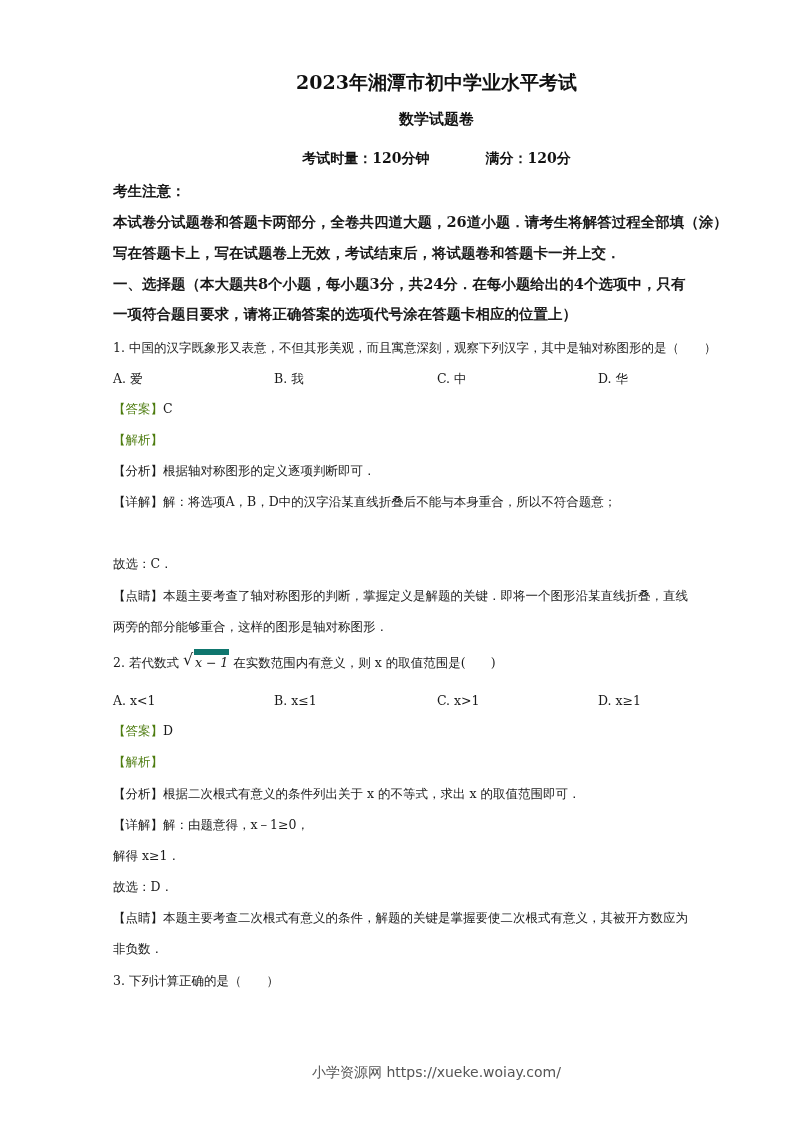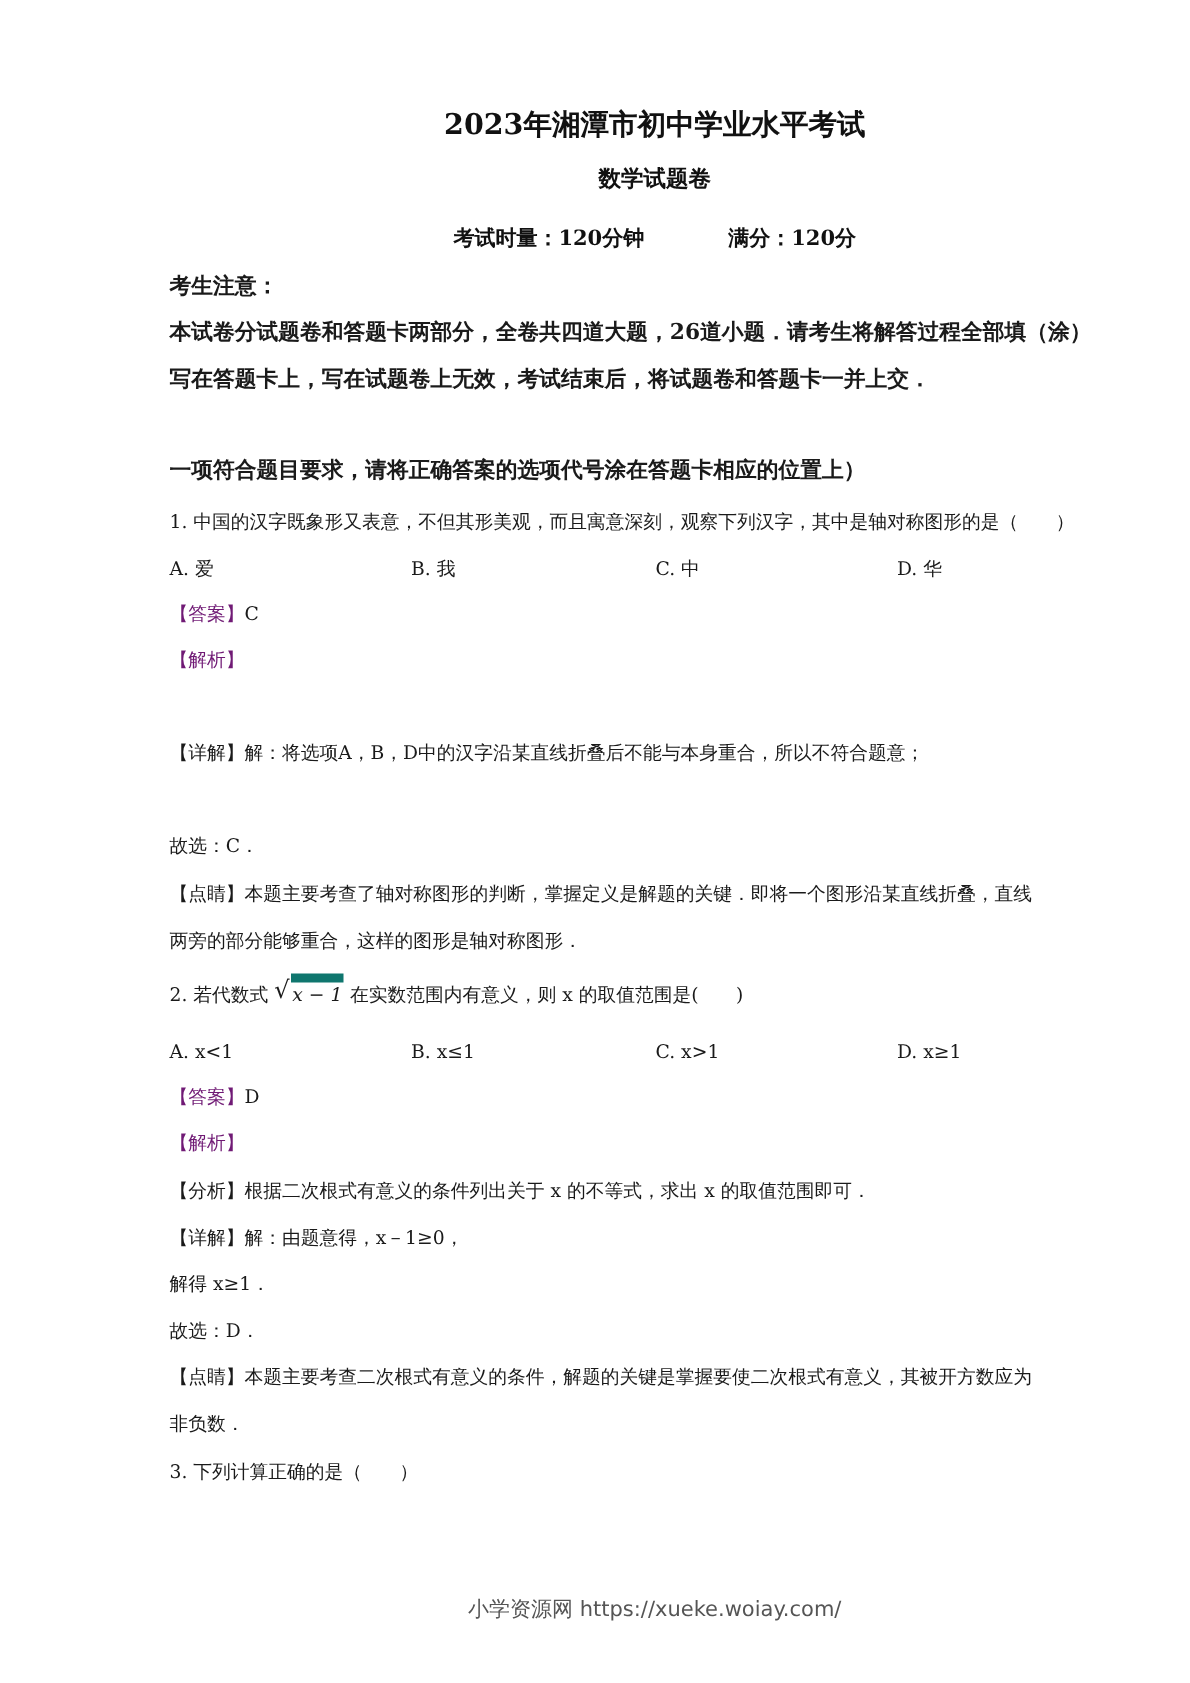--- a/index.html
+++ b/index.html
@@ -15,21 +15,21 @@
   }
   .t1 { top: 70px; font-size: 19px; }
   .t2 { top: 110px; font-size: 15px; }
   .t3 { top: 150px; font-size: 14px; }
   .t3 .gap { display: inline-block; width: 56px; }
   .line {
     position: absolute; left: 73px; white-space: nowrap;
     font-size: 12.5px; line-height: 16px;
   }
   .bold { font-weight: bold; font-size: 14.5px; line-height: 20px; }
-  .blue { color: #701a75; }
+  .blue { color: #4d7c0f; }
   .opt { position: absolute; white-space: nowrap; font-size: 12.5px; }
   .sqrt { display: inline-block; position: relative; padding-left: 11px; font-style: italic; font-family: "DejaVu Serif", serif; }
   .sqrt .rad {
     position: absolute; left: 0; top: -3px; font-style: normal; font-size: 16px;
   }
   .sqrt .inner { border-top: 6px solid #0f766e; padding: 0 1px; }
   .footer {
     position: absolute; top: 1064px; left: 0; width: 793px; text-align: center;
     font-family: "DejaVu Sans", sans-serif; font-size: 14px; color: #555;
   }
@@ -42,32 +42,34 @@
   <div class="title t1">2023年湘潭市初中学业水平考试</div>
   <div class="title t2">数学试题卷</div>
   <div class="title t3">
     <span>考试时量：120分钟</span><span class="gap"></span><span>满分：120分</span>
   </div>
 
   <div class="line bold" style="top:181px;">考生注意：</div>
   <div class="line bold" style="top:212px;">本试卷分试题卷和答题卡两部分，全卷共四道大题，26道小题．请考生将解答过程全部填（涂）</div>
   <div class="line bold" style="top:243px;">写在答题卡上，写在试题卷上无效，考试结束后，将试题卷和答题卡一并上交．</div>
 
+  <div class="line bold" style="top:274px;">一、选择题（本大题共8个小题，每小题3分，共24分．在每小题给出的4个选项中，只有</div>
   <div class="line bold" style="top:304px;">一项符合题目要求，请将正确答案的选项代号涂在答题卡相应的位置上）</div>
 
   <div class="line" style="top:340px;">1. 中国的汉字既象形又表意，不但其形美观，而且寓意深刻，观察下列汉字，其中是轴对称图形的是（　　）</div>
   <div class="opt" style="left:73px; top:371px;text-align:center;">A. 爱</div>
   <div class="opt" style="left:234px; top:371px;">B. 我</div>
   <div class="opt" style="left:397px; top:371px;">C. 中</div>
   <div class="opt" style="left:558px; top:371px;">D. 华</div>
 
   <div class="line" style="top:401px;">
     <span class="blue">【答案】</span><span>C</span>
   </div>
   <div class="line blue" style="top:432px;">【解析】</div>
+  <div class="line" style="top:463px;">【分析】根据轴对称图形的定义逐项判断即可．</div>
   <div class="line" style="top:494px;">【详解】解：将选项A，B，D中的汉字沿某直线折叠后不能与本身重合，所以不符合题意；</div>
   <div class="line" style="top:556px;">故选：C．</div>
   <div class="line" style="top:619px;">两旁的部分能够重合，这样的图形是轴对称图形．</div>
   <div class="line" style="top:588px;">【点睛】本题主要考查了轴对称图形的判断，掌握定义是解题的关键．即将一个图形沿某直线折叠，直线</div>
 
   <div class="line" style="top:655px;">
     <span>2. 若代数式</span>
     <span class="sqrt"><span class="rad">√</span><span class="inner">x − 1</span></span>
     <span>在实数范围内有意义，则 x 的取值范围是(　　)</span>
   </div>

